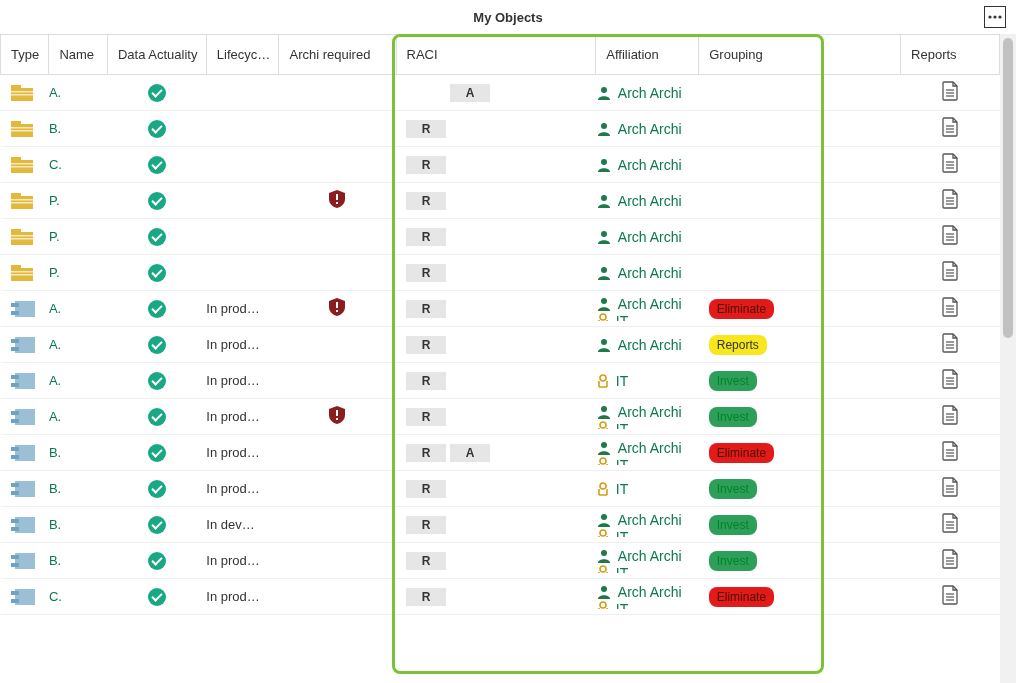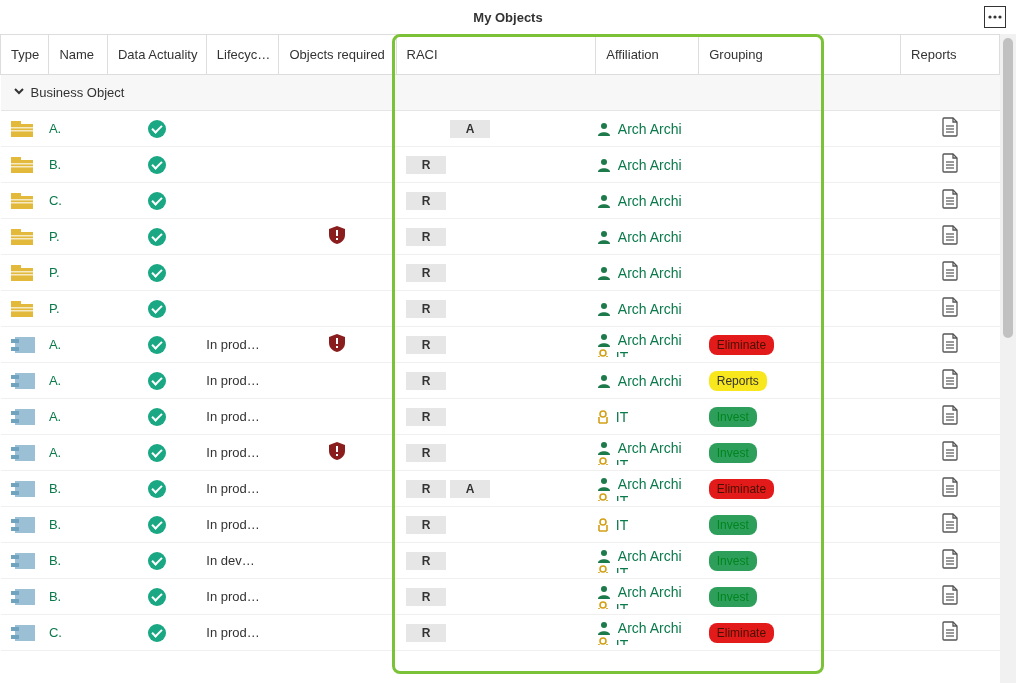--- a/index.html
+++ b/index.html
@@ -95,33 +95,28 @@
           <col class="c-aff">
           <col class="c-grp">
           <col class="c-rep">
       </colgroup>
       <thead>
         <tr>
           <th>Type</th>
           <th>Name</th>
           <th>Data Actuality</th>
           <th>Lifecyc…</th>
-          <th>Objects required</th>
+          <th>Archi required</th>
           <th class="hl">RACI</th>
           <th class="hl">Affiliation</th>
           <th class="hl">Grouping</th>
           <th>Reports</th>
         </tr>
       </thead>
       <tbody id="tbody">
-          <tr class="group">
-            <td colspan="9"><span class="chev"><svg width="12" height="12" viewBox="0 0 12 12">
-                  <path d="M2 4 L6 8 L10 4" fill="none" stroke="#333" stroke-width="2"></path>
-                </svg></span><span class="g-label">Business Object</span></td>
-          </tr>
           <tr class="row">
             <td class="padL"><span class="folder-icon"><svg width="22" height="16" viewBox="0 0 22 16">
                   <rect x="0" y="3" width="22" height="13" fill="#e2b93b"></rect>
                   <rect x="0" y="0" width="10" height="5" fill="#e2b93b"></rect>
                   <rect x="0" y="6" width="22" height="1.5" fill="#fff" opacity="0.7"></rect>
                   <rect x="0" y="9" width="22" height="1.5" fill="#fff" opacity="0.7"></rect>
                 </svg></span></td>
             <td><span class="name-link">A.</span></td>
             <td class="center"><span class="check-circ"></span></td>
             <td></td>

